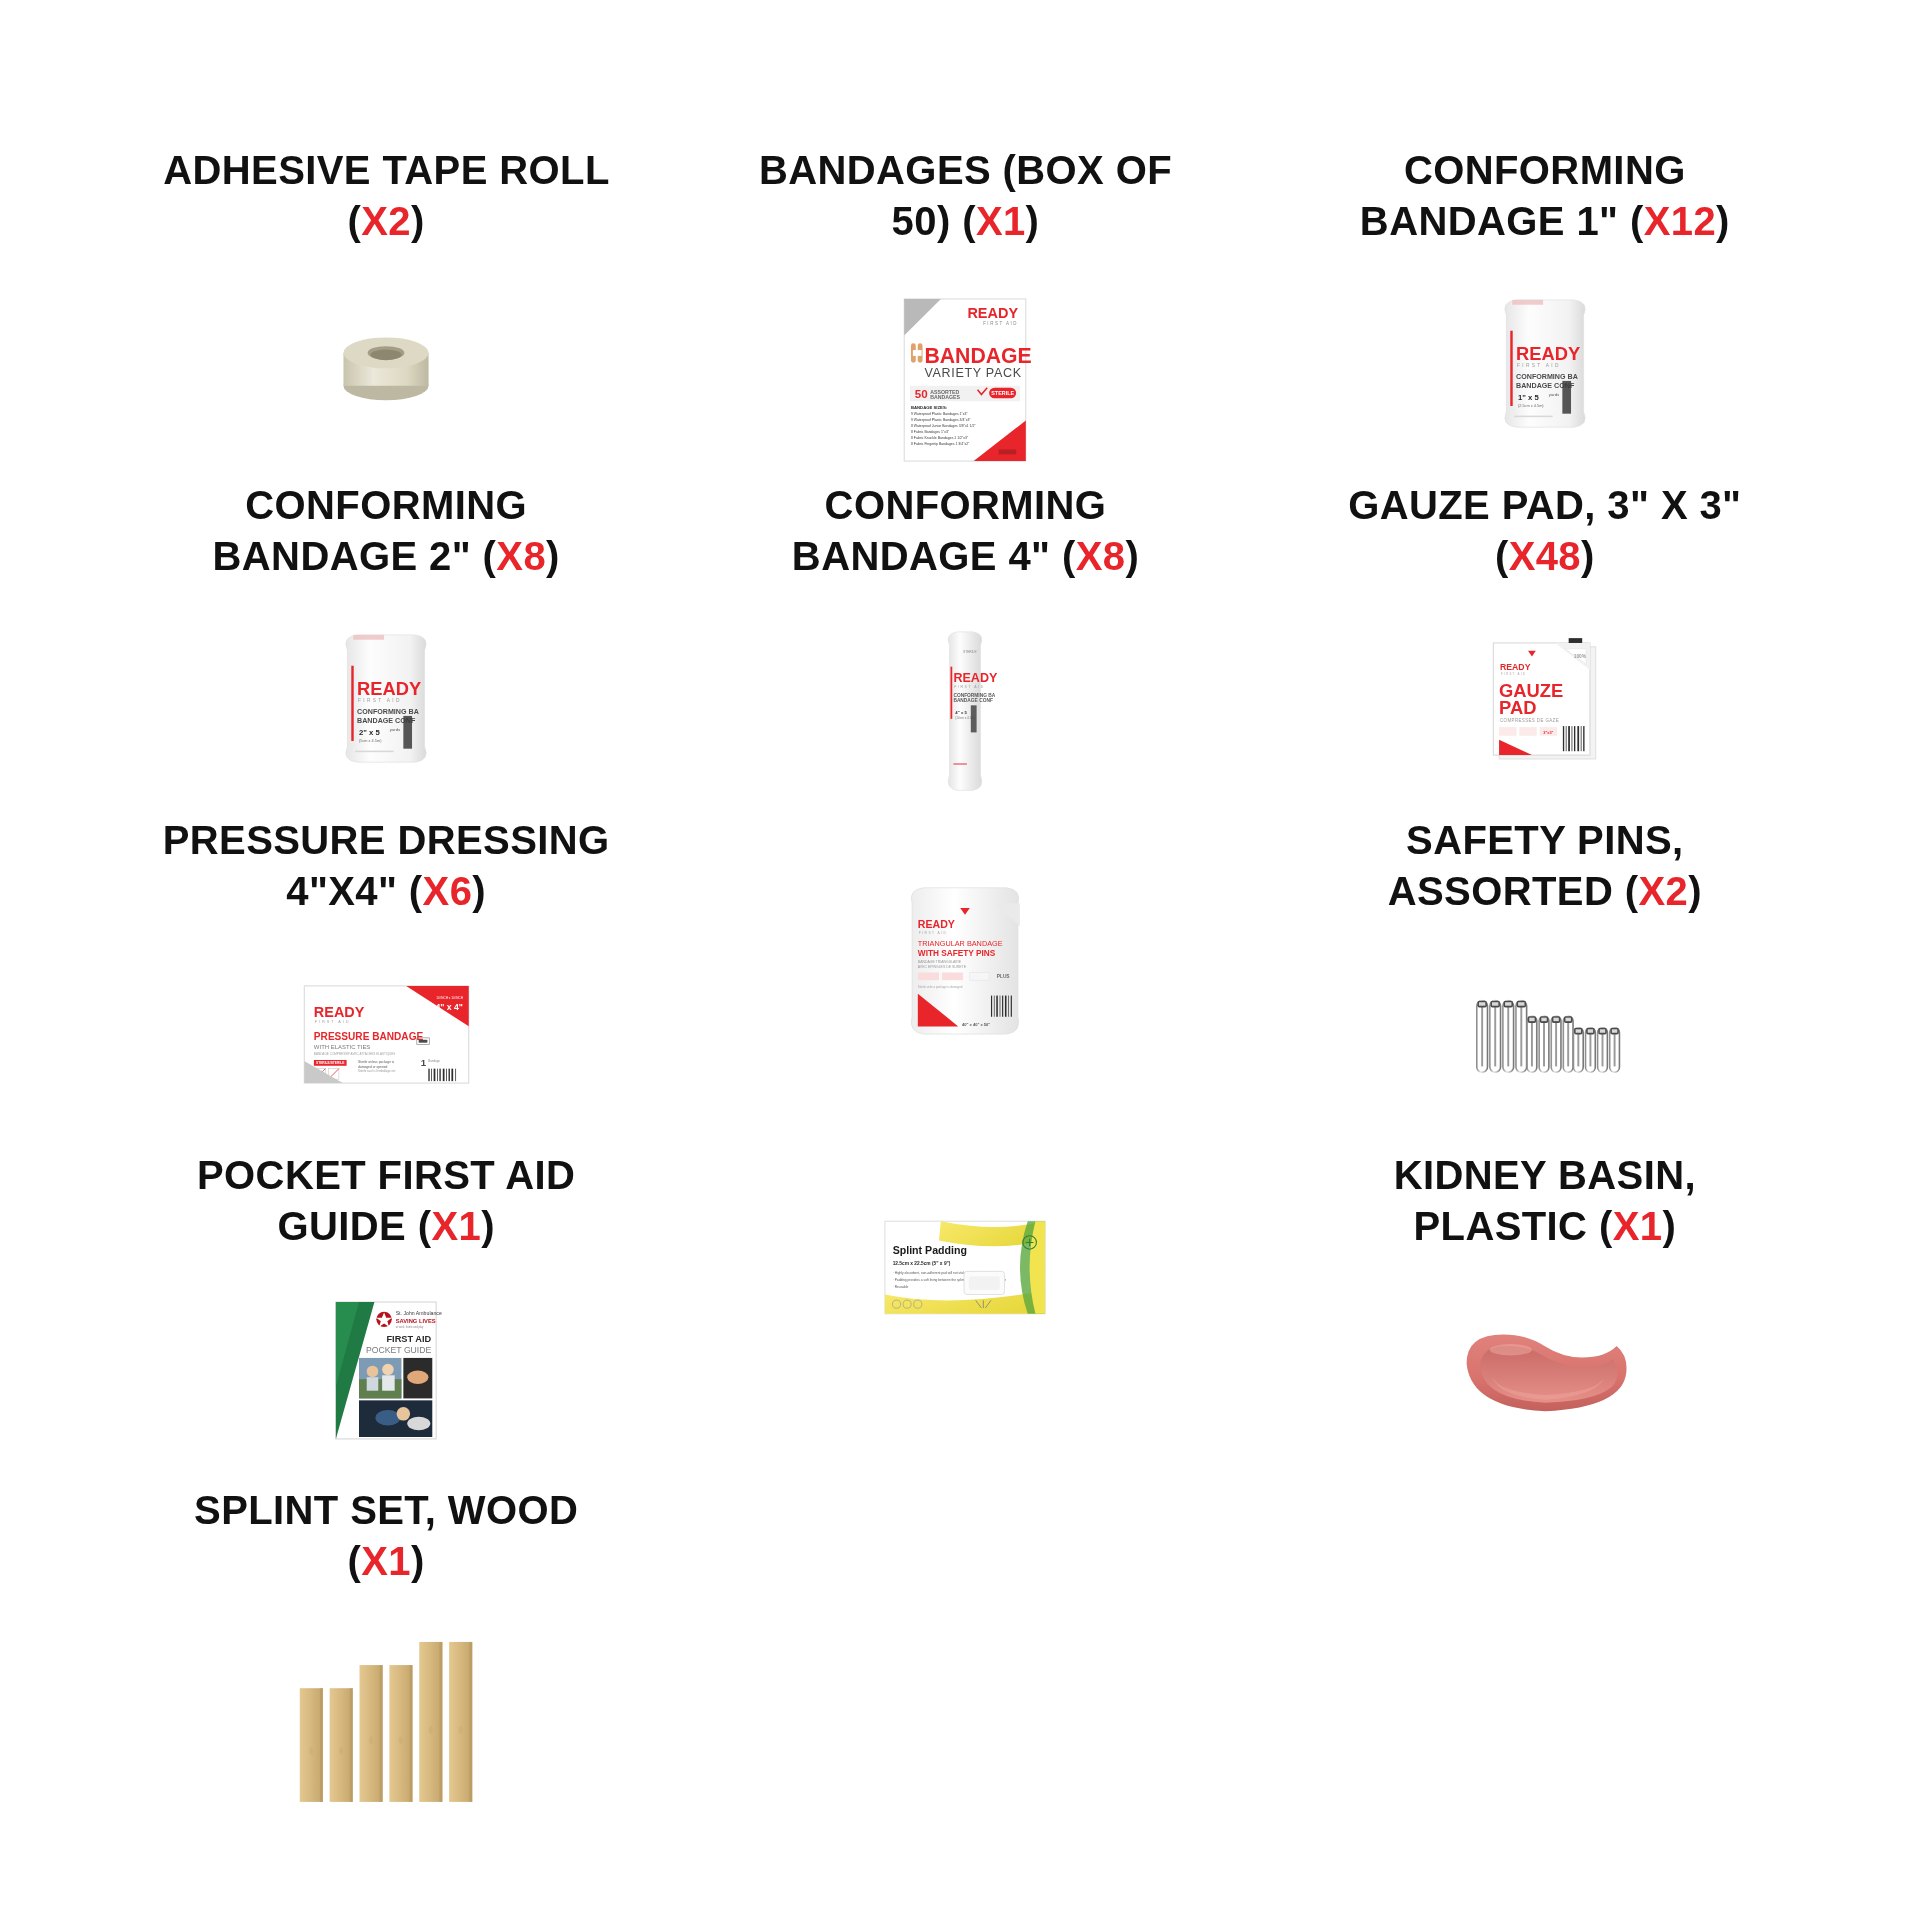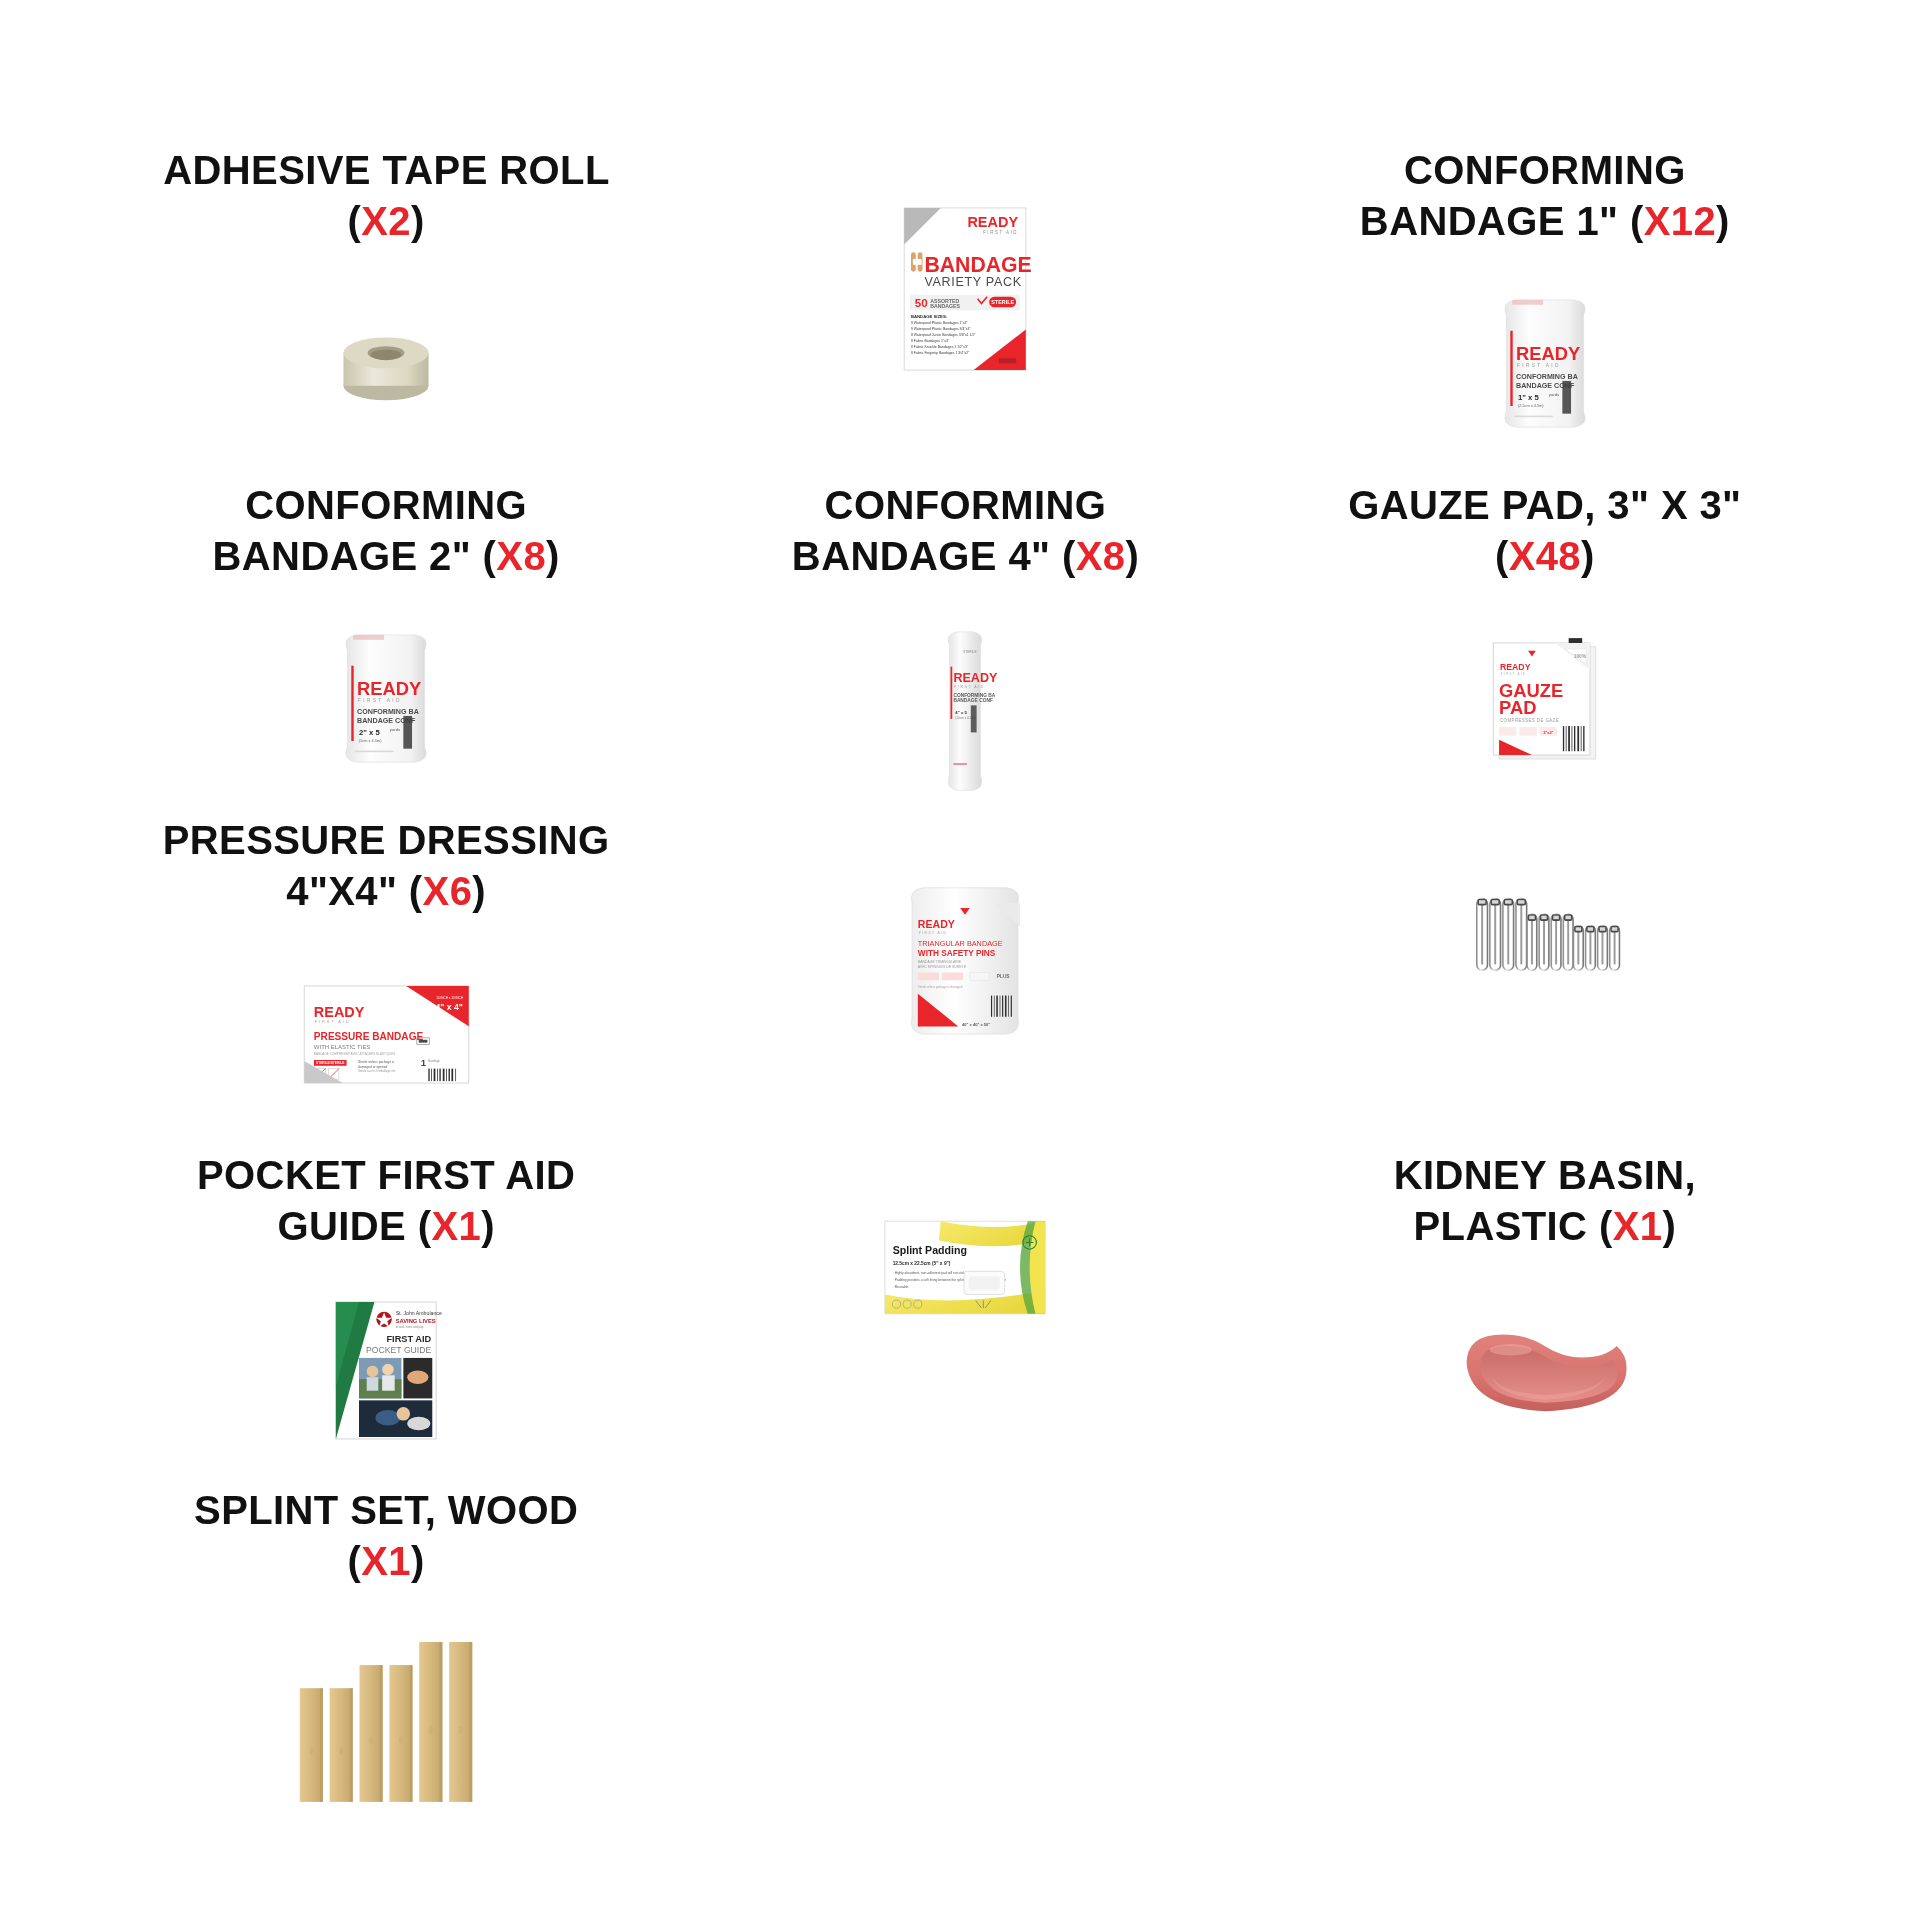--- a/index.html
+++ b/index.html
@@ -64,20 +64,21 @@
           </defs>
           <ellipse cx="60" cy="72" rx="44" ry="15" fill="#bdb8a2"></ellipse>
           <rect x="16" y="38" width="88" height="34" fill="url(#tg)"></rect>
           <ellipse cx="60" cy="38" rx="44" ry="16" fill="#ded9c4"></ellipse>
           <ellipse cx="60" cy="38" rx="19" ry="7" fill="#a49d85"></ellipse>
           <ellipse cx="60" cy="40" rx="16" ry="5.5" fill="#8e8770"></ellipse>
         </svg>
       </div>
     </div>
     <div class="cell">
+      <div class="item-title"><span>BANDAGES (BOX OF</span> <span>50)</span> <span>(</span><span class="qty">X1</span><span>)</span></div>
       <div class="thumb tall">
         <svg width="126" height="166" viewBox="0 0 130 172">
           <rect x="2" y="2" width="126" height="168" fill="#ffffff" stroke="#d8d8d8" stroke-width="1"></rect>
           <polygon points="2,2 40,2 2,40" fill="#b9b9b9"></polygon>
           <text x="120" y="22" text-anchor="end" font-size="15" font-weight="bold" fill="#E8252A" font-family="Liberation Sans">READY</text>
           <text x="120" y="29" text-anchor="end" font-size="4.6" letter-spacing="1.6" fill="#8a8a8a" font-family="Liberation Sans">FIRST AID</text>
           <rect x="9" y="48" width="5" height="20" rx="2.4" fill="#dfa36a"></rect>
           <rect x="16" y="48" width="5" height="20" rx="2.4" fill="#dfa36a"></rect>
           <rect x="11" y="55" width="9" height="6" fill="#ffffff"></rect>
           <text x="23" y="68" font-size="22" font-weight="bold" fill="#E8252A" font-family="Liberation Sans">BANDAGE</text>
@@ -289,20 +290,21 @@
             <rect x="101" y="118" width="0.7" height="22"></rect>
             <rect x="103.5" y="118" width="1.2" height="22"></rect>
             <rect x="106.5" y="118" width="1.6" height="22"></rect>
             <rect x="110" y="118" width="0.7" height="22"></rect>
             <rect x="112.5" y="118" width="1.2" height="22"></rect>
           </g>
         </svg>
       </div>
     </div>
     <div class="cell">
+      <div class="item-title"><span>SAFETY PINS,</span> <span>ASSORTED</span> <span>(</span><span class="qty">X2</span><span>)</span></div>
       <div class="thumb">
         <svg width="147" height="87" viewBox="0 0 152 90">
           <defs>
             <linearGradient id="pg" x1="0" y1="0" x2="1" y2="0">
               <stop offset="0" stop-color="#8e8e8e"></stop>
               <stop offset="0.35" stop-color="#e8e8e8"></stop>
               <stop offset="0.7" stop-color="#b4b4b4"></stop>
               <stop offset="1" stop-color="#787878"></stop>
             </linearGradient>
           </defs>

